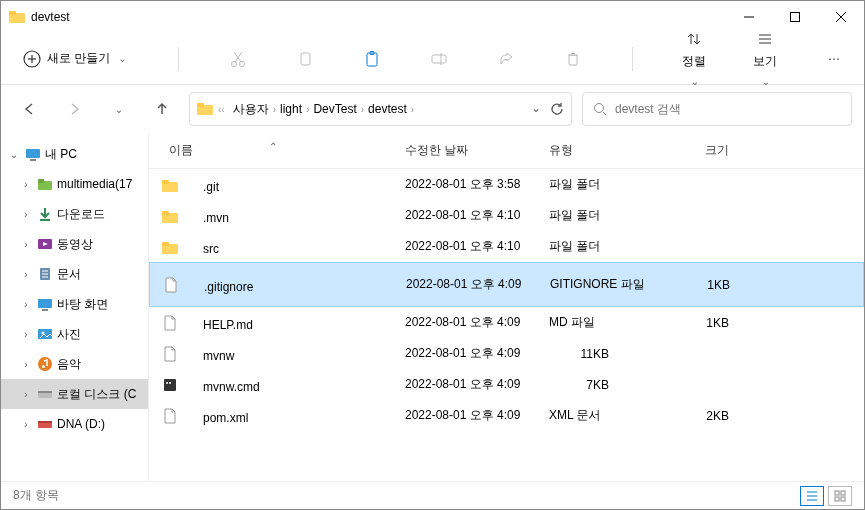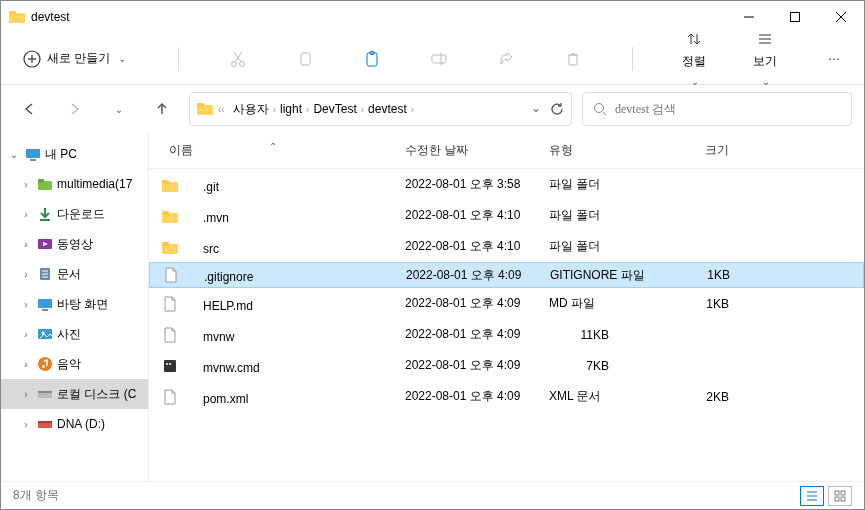--- a/index.html
+++ b/index.html
@@ -17,38 +17,38 @@
 .sortbtn, .viewbtn { display:flex; align-items:center; gap:6px; padding:6px 8px; border-radius:4px;flex-direction:column; }
 .chev { font-size:10px; color:#666; margin-left:2px; }
 .addrrow { height: 48px; display:flex; align-items:center; padding: 0 12px; gap:10px; }
 .navarrow { width:34px; height:34px; display:flex; align-items:center; justify-content:center; color:#555; }
 .navarrow.disabled { color:#bbb; }
 .addrbox { flex:1; height:34px; border:1px solid #ddd; border-radius:4px; display:flex; align-items:center; padding:0 6px; gap:4px; }
 .crumb { padding:2px 4px; }
 .crumb-sep { color:#999; font-size:10px; }
 .addr-actions { margin-left:auto; display:flex; gap:8px; color:#555; }
 .searchbox { width:270px; height:34px; border:1px solid #ddd; border-radius:4px; display:flex; align-items:center; padding:0 10px; gap:8px; color:#777; }
-.searchbox input { border:none; outline:none; flex:1; color:#4d7c0f; background:transparent;font-family:Liberation Serif, serif; }
+.searchbox input { border:none; outline:none; flex:1; color:#4d7c0f; background:transparent; }
 .mainarea { flex:1; display:flex; min-height:0; }
 .sidebar { width:148px; border-right:1px solid #eee; overflow:hidden; padding-top:6px; }
 .side-item { display:flex; align-items:center; height:30px; padding-left:6px; gap:4px; cursor:default; }
 .side-item .caret { width:14px; text-align:center; color:#666; font-size:10px; }
 .side-item.selected { background:#d9d9d9; }
 .side-item .lbl { white-space:nowrap; overflow:hidden; text-overflow:ellipsis; }
 .ind1 { padding-left: 18px; }
 .filespane { flex:1; display:flex; flex-direction:column; min-width:0; }
 .colheaders { height:36px; display:flex; align-items:center; border-bottom:1px solid #eee; color:#333; }
 .c-name { width:256px; padding-left:20px; position:relative; }
 .c-date { width:144px; }
 .c-type { width:120px; }
 .c-size { width:72px; text-align:right; padding-right:12px; }
 .sort-caret { position:absolute; left:120px; top:-1px; font-size:10px; color:#555; }
 .rows { flex:1; overflow:auto; }
 .row { height:31px; display:flex; align-items:center; }
-.row.selected { background:#cce8ff; border:1px solid #99d1ff; height:26px; }
+.row.selected { background:#cce8ff; border:1px solid #99d1ff; height:45px; }
 .row .c-name { display:flex; align-items:flex-end; gap:24px; padding-left:12px; }
 .row .c-type { white-space:nowrap; overflow:hidden; text-overflow:ellipsis; }
 .statusbar { height:28px; border-top:1px solid #eee; display:flex; align-items:center; padding:0 12px; color:#737373; }
 .statusbar .spacer { flex:1; }
 .viewtoggle { width:24px; height:20px; border:1px solid #bbb; margin-left:4px; display:flex; align-items:center; justify-content:center; }
 .viewtoggle.active { border-color:#0078d4; color:#0078d4; }
 svg { display:block; }
 </style>
 </head>
 <body>

